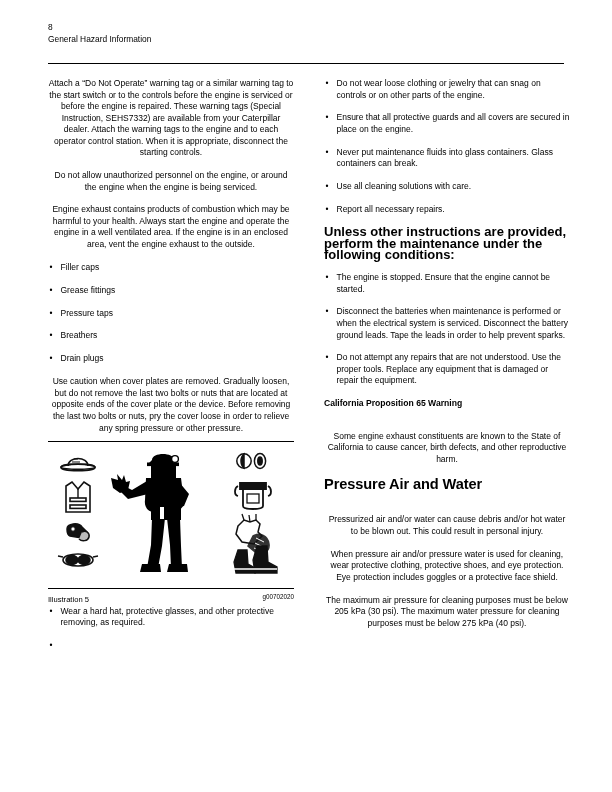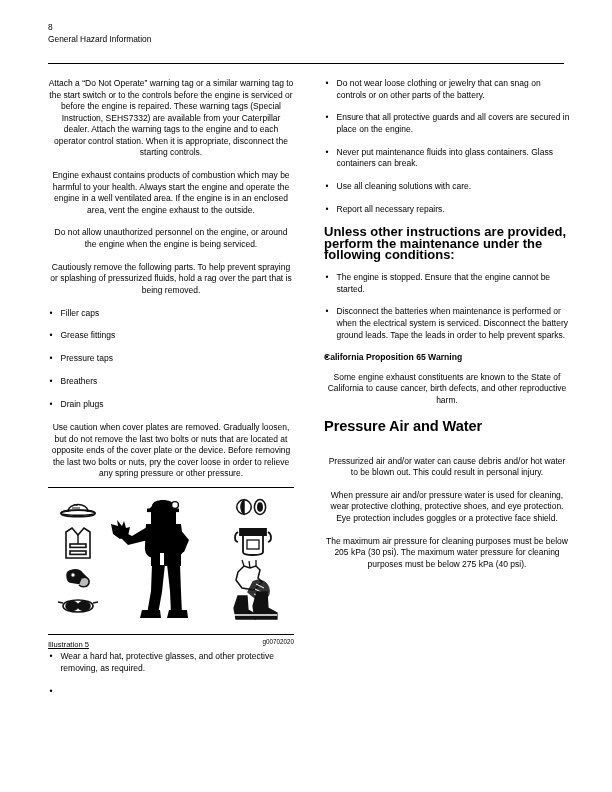--- a/index.html
+++ b/index.html
@@ -82,21 +82,21 @@
 
   
   h1.section-title {
     margin: 0 0 21px 0;
     font-size: 14.6px;
     line-height: 17px;
     font-weight: bold;
     letter-spacing: -0.1px;
   }
   h2.sub-title {
-    margin: 0 0 8px 0;
+    margin: 0 0 21px 0;
     font-size: 8.6px;
     line-height: 11.55px;
     font-weight: bold;
   }
   p.lead-bold {
     margin: 0 0 11.2px 0;
     font-size: 13px;
     line-height: 11.55px;
     font-weight: bold;
   }
@@ -126,21 +126,20 @@
     width: 246px;
     height: 13px;
     margin-top: 3.5px;
   }
   .caption-label {
     position: absolute;
     left: 0;
     top: 2px;
     font-size: 7.6px;
     line-height: 9px;
-    text-decoration: underline;
   }
   .caption-id {
     position: absolute;
     right: 0;
     top: 0;
     font-size: 6.3px;
     line-height: 8px;
   }
   .after-illus { margin-top: 11px; }
 </style>
@@ -151,23 +150,22 @@
 
   <div class="runhead">
     <div>8</div>
     <div>General Hazard Information</div>
   </div>
   <div class="head-rule"></div>
 
   <div class="col col-left">
 
     <p class="body">Attach a “Do Not Operate” warning tag or a similar warning tag to the start switch or to the controls before the engine is serviced or before the engine is repaired. These warning tags (Special Instruction, SEHS7332) are available from your Caterpillar dealer. Attach the warning tags to the engine and to each operator control station. When it is appropriate, disconnect the starting controls.</p>
+    <p class="body">Do not allow unauthorized personnel on the engine, or around the engine when the engine is being serviced.</p>
     <p class="body">Engine exhaust contains products of combustion which may be harmful to your health. Always start the engine and operate the engine in a well ventilated area. If the engine is in an enclosed area, vent the engine exhaust to the outside.</p>
-    <p class="body">Do not allow unauthorized personnel on the engine, or around the engine when the engine is being serviced.</p>
-    <p class="body">Cautiously remove the following parts. To help prevent spraying or splashing of pressurized fluids, hold a rag over the part that is being removed.</p>
 
     <ul class="bullets spaced">
       <li>
         <span class="dot">•</span>
         <span>Filler caps</span>
       </li>
       <li>
         <span class="dot">•</span>
         <span>Grease fittings</span>
       </li>
@@ -296,21 +294,21 @@
       </li>
     </ul>
 
   </div>
 
   <div class="col col-right">
 
     <ul class="bullets">
       <li>
         <span class="dot">•</span>
-        <span>Do not wear loose clothing or jewelry that can snag on controls or on other parts of the battery.</span>
+        <span>Do not wear loose clothing or jewelry that can snag on controls or on other parts of the engine.</span>
       </li>
       <li>
         <span class="dot">•</span>
         <span>Ensure that all protective guards and all covers are secured in place on the engine.</span>
       </li>
       <li>
         <span class="dot">•</span>
         <span>Never put maintenance fluids into glass containers. Glass containers can break.</span>
       </li>
       <li>
@@ -329,20 +327,21 @@
       <li>
         <span class="dot">•</span>
         <span>The engine is stopped. Ensure that the engine cannot be started.</span>
       </li>
       <li>
         <span class="dot">•</span>
         <span>Disconnect the batteries when maintenance is performed or when the electrical system is serviced. Disconnect the battery ground leads. Tape the leads in order to help prevent sparks.</span>
       </li>
       <li>
         <span class="dot">•</span>
+        <span>Do not attempt any repairs that are not understood. Use the proper tools. Replace any equipment that is damaged or repair the equipment.</span>
       </li>
     </ul>
 
     <h2 class="sub-title">California Proposition 65 Warning</h2>
     <p class="body">Some engine exhaust constituents are known to the State of California to cause cancer, birth defects, and other reproductive harm.</p>
 
     <h1 class="section-title">Pressure Air and Water</h1>
 
     <p class="body">Pressurized air and/or water can cause debris and/or hot water to be blown out. This could result in personal injury.</p>
     <p class="body">When pressure air and/or pressure water is used for cleaning, wear protective clothing, protective shoes, and eye protection. Eye protection includes goggles or a protective face shield.</p>

